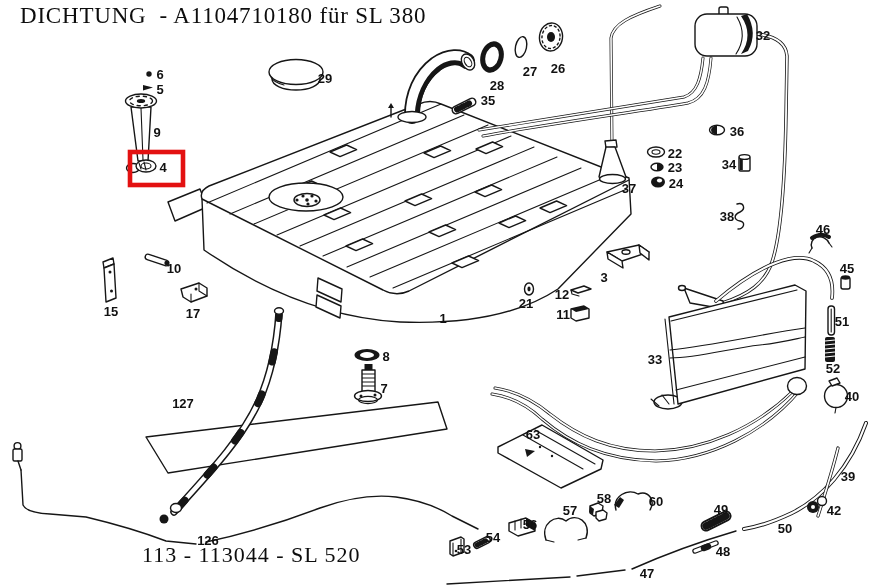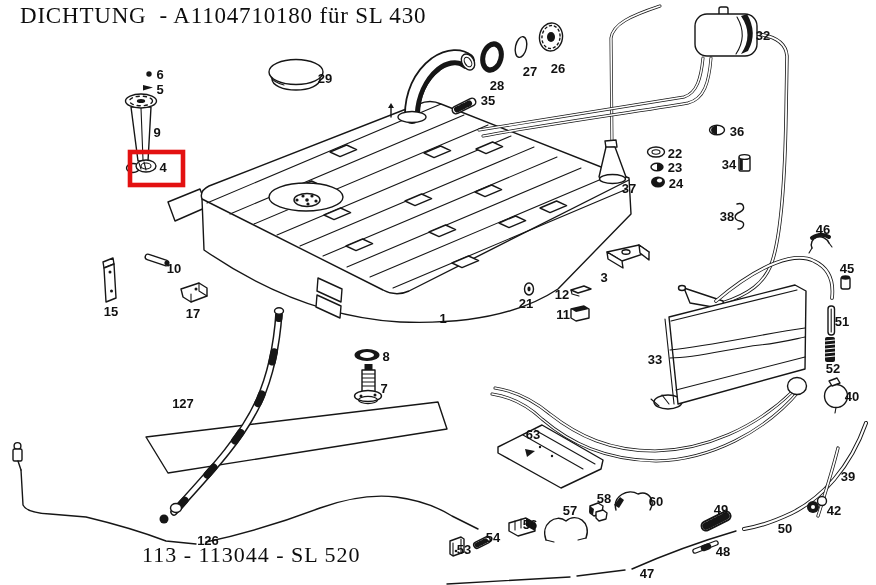--- a/index.html
+++ b/index.html
@@ -402,15 +402,15 @@
         <text x="530" y="524" class="part-num">56</text>
         <text x="570" y="510" class="part-num">57</text>
         <text x="604" y="498" class="part-num">58</text>
         <text x="656" y="501" class="part-num">60</text>
         <text x="533" y="434" class="part-num">63</text>
         <text x="208" y="540" class="part-num">126</text>
         <text x="183" y="403" class="part-num">127</text>
       </g>
   </svg>
 
-  <div class="title-text">DICHTUNG  - A1104710180 für SL 430</div>
+  <div class="title-text">DICHTUNG  - A1104710180 für SL 380</div>
   <div class="caption-text">113 - 113044 - SL 520</div>
 </div>
 
 </body></html>

